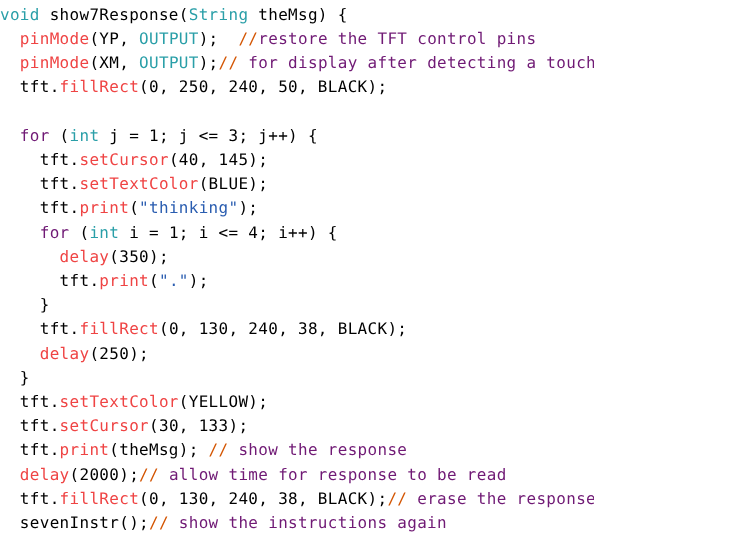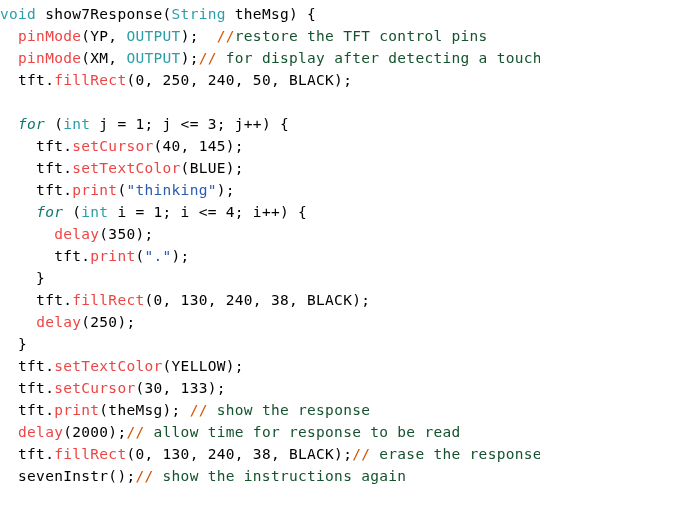--- a/index.html
+++ b/index.html
@@ -24,24 +24,24 @@
     line-height: 22px;
     white-space: pre;
     color: #000000;
     letter-spacing: 0.30px;
   }
   .ln {
     height: 22px;
     white-space: pre;
   }
   .tok-kw      { color: #2A9FA8; }
-  .tok-ctrl    { color: #0f766e; font-style: italic; }
+  .tok-ctrl    { color: #701a75; }
   .tok-fn      { color: #ef4444; }
   .tok-str     { color: #2A5DB0; }
-  .tok-cmt     { color: #14532d; }
+  .tok-cmt     { color: #701a75; }
   .tok-cmtmark { color: #D35400; }
   .tok-plain   { color: #000000; }
 </style>
 </head>
 <body>
 
 <div id="page">
   <div id="code"><div class="ln"><span class="tok-kw">void</span><span class="tok-plain"> show7Response(</span><span class="tok-kw">String</span><span class="tok-plain"> theMsg) {</span></div><div class="ln"><span class="tok-plain">  </span><span class="tok-fn">pinMode</span><span class="tok-plain">(YP, </span><span class="tok-kw">OUTPUT</span><span class="tok-plain">);  </span><span class="tok-cmtmark">//</span><span class="tok-cmt">restore the TFT control pins</span></div><div class="ln"><span class="tok-plain">  </span><span class="tok-fn">pinMode</span><span class="tok-plain">(XM, </span><span class="tok-kw">OUTPUT</span><span class="tok-plain">);</span><span class="tok-cmtmark">//</span><span class="tok-cmt"> for display after detecting a touch</span></div><div class="ln"><span class="tok-plain">  tft.</span><span class="tok-fn">fillRect</span><span class="tok-plain">(0, 250, 240, 50, BLACK);</span></div><div class="ln">&nbsp;</div><div class="ln"><span class="tok-plain">  </span><span class="tok-ctrl">for</span><span class="tok-plain"> (</span><span class="tok-kw">int</span><span class="tok-plain"> j = 1; j &lt;= 3; j++) {</span></div><div class="ln"><span class="tok-plain">    tft.</span><span class="tok-fn">setCursor</span><span class="tok-plain">(40, 145);</span></div><div class="ln"><span class="tok-plain">    tft.</span><span class="tok-fn">setTextColor</span><span class="tok-plain">(BLUE);</span></div><div class="ln"><span class="tok-plain">    tft.</span><span class="tok-fn">print</span><span class="tok-plain">(</span><span class="tok-str">"thinking"</span><span class="tok-plain">);</span></div><div class="ln"><span class="tok-plain">    </span><span class="tok-ctrl">for</span><span class="tok-plain"> (</span><span class="tok-kw">int</span><span class="tok-plain"> i = 1; i &lt;= 4; i++) {</span></div><div class="ln"><span class="tok-plain">      </span><span class="tok-fn">delay</span><span class="tok-plain">(350);</span></div><div class="ln"><span class="tok-plain">      tft.</span><span class="tok-fn">print</span><span class="tok-plain">(</span><span class="tok-str">"."</span><span class="tok-plain">);</span></div><div class="ln"><span class="tok-plain">    }</span></div><div class="ln"><span class="tok-plain">    tft.</span><span class="tok-fn">fillRect</span><span class="tok-plain">(0, 130, 240, 38, BLACK);</span></div><div class="ln"><span class="tok-plain">    </span><span class="tok-fn">delay</span><span class="tok-plain">(250);</span></div><div class="ln"><span class="tok-plain">  }</span></div><div class="ln"><span class="tok-plain">  tft.</span><span class="tok-fn">setTextColor</span><span class="tok-plain">(YELLOW);</span></div><div class="ln"><span class="tok-plain">  tft.</span><span class="tok-fn">setCursor</span><span class="tok-plain">(30, 133);</span></div><div class="ln"><span class="tok-plain">  tft.</span><span class="tok-fn">print</span><span class="tok-plain">(theMsg); </span><span class="tok-cmtmark">//</span><span class="tok-cmt"> show the response</span></div><div class="ln"><span class="tok-plain">  </span><span class="tok-fn">delay</span><span class="tok-plain">(2000);</span><span class="tok-cmtmark">//</span><span class="tok-cmt"> allow time for response to be read</span></div><div class="ln"><span class="tok-plain">  tft.</span><span class="tok-fn">fillRect</span><span class="tok-plain">(0, 130, 240, 38, BLACK);</span><span class="tok-cmtmark">//</span><span class="tok-cmt"> erase the response</span></div><div class="ln"><span class="tok-plain">  sevenInstr();</span><span class="tok-cmtmark">//</span><span class="tok-cmt"> show the instructions again</span></div><div class="ln">&nbsp;</div></div>
 </div>
 

